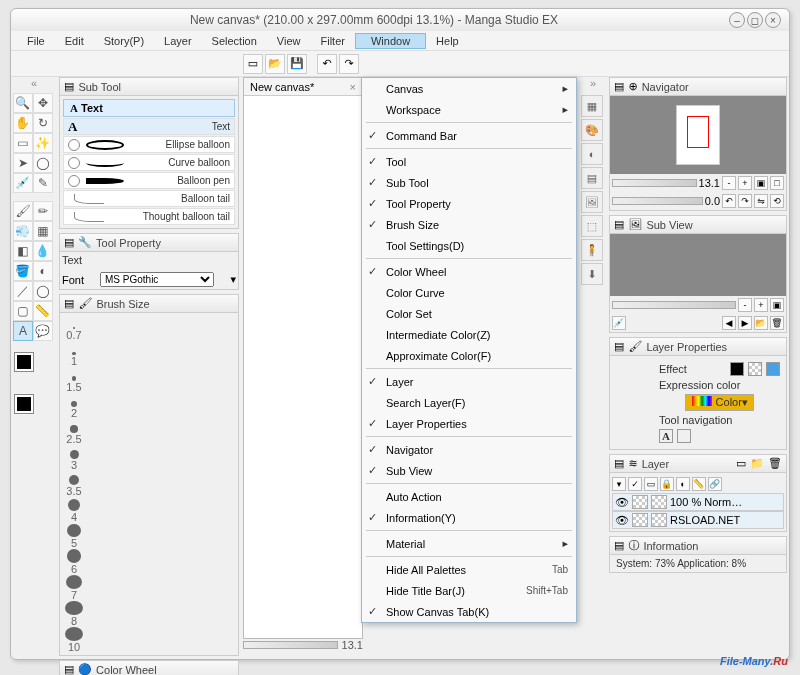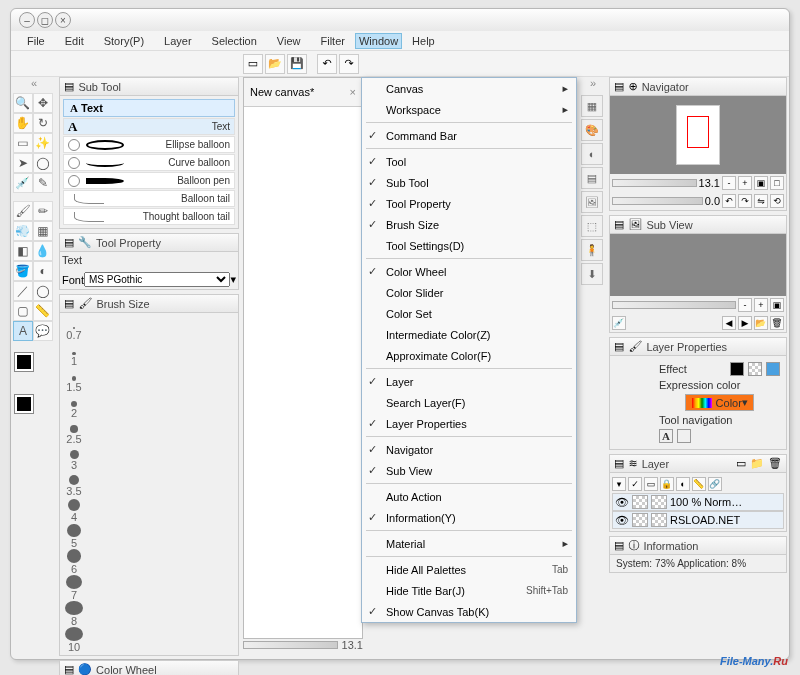--- a/index.html
+++ b/index.html
@@ -7,21 +7,21 @@
   
   .window { position: absolute; left: 10px; top: 8px; width: 780px; height: 652px; background: #f0f0f0; border: 1px solid #b8b8b8; border-radius: 6px; box-shadow: 2px 2px 4px rgba(0,0,0,0.15); }
   
   .titlebar { height: 22px; display: flex; align-items: center; padding: 0 8px; background: linear-gradient(#fefefe, #e8e8e8); border-radius: 6px 6px 0 0; }
   .titlebar .title { flex: 1; text-align: center; color: #555; font-size: 12px; }
   .titlebar .winbtns { display: flex; gap: 2px; }
   .titlebar .winbtn { width: 16px; height: 16px; border: 1px solid #999; border-radius: 8px; background: #f0f0f0; display: flex; align-items: center; justify-content: center; font-size: 10px; color: #555; }
   
   .menubar { height: 20px; display: flex; align-items: center; padding: 0 6px; background: #f4f4f4; border-bottom: 1px solid #ddd; }
   .menubar .mitem { padding: 2px 10px; color: #333; cursor: default; }
-  .menubar .mitem.active { background: #bde0f7; border: 1px solid #7dbde0; padding: 1px 3px; }
+  .menubar .mitem.active { background: #bde0f7; border: 1px solid #7dbde0; padding: 1px 15px; }
   
   .commandbar { height: 26px; display: flex; align-items: center; padding: 0 6px; gap: 2px; background: #f4f4f4; border-bottom: 1px solid #ddd; }
   .cbgap { flex: 0 0 224px; }
   .cbtn { width: 20px; height: 20px; border: 1px solid #ccc; background: #fafafa; display: flex; align-items: center; justify-content: center; }
   
   .workarea { position: absolute; top: 68px; left: 0; right: 0; bottom: 0; }
   
   
   .toolcol { position: absolute; top: 0; left: 2px; width: 42px; background: #f0f0f0; }
   .toolcol .trow { display: flex; }
@@ -40,35 +40,35 @@
   .subtool-list .srow.sel { background: #e0eefa; }
   .subtool-list .srow .slabel { flex: 1; text-align: right; color: #333; font-size: 10px; }
   
   .ellipse-shape { width: 38px; height: 10px; border: 2px solid #000; border-radius: 50%; margin: 0 6px; }
   .curve-shape { width: 38px; height: 8px; border-bottom: 2px solid #000; border-radius: 0 0 50% 50%; margin: 0 6px; }
   .swoosh-shape { width: 38px; height: 6px; background: #000; border-radius: 0 60% 60% 0; margin: 0 6px; }
   .tail-shape { width: 30px; height: 10px; border-left: 1px solid #888; border-bottom: 1px solid #888; border-radius: 0 0 0 50%; margin: 0 6px; }
   
   .tp-body { padding: 4px; }
   .tp-body .lbl { color: #333; margin-bottom: 6px; }
-  .tp-body .frow { display: flex; align-items: center; gap: 0; }
+  .tp-body .frow { display: flex; align-items: center; gap: 16px; }
   .tp-body select { flex: 1; font-size: 10px; }
   
   .brush-body { display: flex; flex-wrap: wrap; padding: 2px; flex-direction: column; }
   .brush-body .bcell { width: 24px; height: 26px; display: flex; flex-direction: column; align-items: center; justify-content: flex-end; font-size: 9px; color: #666; }
   .brush-body .bcell .dot { background: #666; border-radius: 50%; }
   
   .colorwheel { width: 140px; height: 140px; position: relative; margin: 4px auto; }
   .colorwheel .ring { width: 140px; height: 140px; border-radius: 50%; background: conic-gradient(red, yellow, lime, cyan, blue, magenta, red); }
   .colorwheel .sq { position: absolute; top: 28px; left: 28px; width: 84px; height: 84px; background: linear-gradient(to top, black, transparent), linear-gradient(to right, white, red); }
   .hsv-row { display: flex; gap: 4px; padding: 2px 4px; font-size: 10px; color: #555; align-items: center; text-decoration: underline; }
   
   
   .canvas-area { position: absolute; left: 232px; top: 0; width: 120px; bottom: 20px; background: #fff; border: 1px solid #bbb; }
-  .canvas-area .ctab { height: 29px; background: #f4f4f4; border-bottom: 1px solid #ccc; display: flex; align-items: center; padding: 0 6px; }
+  .canvas-area .ctab { height: 18px; background: #f4f4f4; border-bottom: 1px solid #ccc; display: flex; align-items: center; padding: 0 6px; }
   .canvas-area .ctab .x { margin-left: auto; color: #888; }
   
   
   .dropdown { position: absolute; left: 350px; top: 0; width: 216px; background: #f8f8f8; border: 1px solid #9cb8d0; box-shadow: 2px 2px 6px rgba(0,0,0,0.25); z-index: 100; }
   .dropdown .drow { display: flex; align-items: center; height: 21px; padding: 0 8px 0 24px; position: relative; cursor: default; }
   .dropdown .drow .chk { position: absolute; left: 6px; color: #333; }
   .dropdown .drow .arr { margin-left: auto; color: #333; }
   .dropdown .drow .accel { margin-left: auto; color: #555; font-size: 10px; }
   .dropdown .dsep { height: 1px; background: #ccc; margin: 2px 4px; }
   
@@ -83,21 +83,21 @@
   .nav-rect { position: absolute; top: 10px; left: 10px; width: 22px; height: 32px; border: 1px solid red; }
   .nav-ctrl { display: flex; align-items: center; gap: 2px; padding: 2px; font-size: 9px; }
   .nav-ctrl .slider { flex: 1; height: 8px; background: linear-gradient(to right, #eee, #ccc); border: 1px solid #aaa; }
   .nav-ctrl .ib { width: 14px; height: 14px; border: 1px solid #bbb; background: #fafafa; display:flex; align-items:center; justify-content:center; font-size:9px; }
   
   .subview-body { width: 100%; height: 62px; background: #888; }
   
   .layerprop-body { padding: 3px 6px; font-size: 10px; color: #333; margin-left: 43px; }
   .layerprop-body .efrow { display: flex; align-items: center; gap: 4px; margin: 3px 0; }
   .layerprop-body .efbox { width: 14px; height: 14px; border: 1px solid #999; }
-  .layerprop-body .colorbtn { display: inline-flex; align-items: center; border: 1px solid #aaa; padding: 1px 6px; background: #f97316; }
+  .layerprop-body .colorbtn { display: inline-flex; align-items: flex-start; border: 1px solid #aaa; padding: 1px 6px; background: #eab308; }
   .gradbar { width: 20px; height: 10px; background: linear-gradient(to right, red, orange, yellow, green, cyan, blue, magenta); margin-right: 4px; }
   
   .layer-body { padding: 2px; }
   .layer-body .lctrl { display: flex; align-items: center; gap: 3px; margin-bottom: 2px; }
   .layer-body select { font-size: 10px; }
   .layer-body .opbox { width: 30px; border: 1px solid #aaa; text-align: right; padding: 0 2px; }
   .layer-body .iconrow { display: flex; gap: 2px; margin: 2px 0; }
   .layer-body .iconrow .ib { width: 14px; height: 14px; border: 1px solid #bbb; background: #fafafa; font-size:9px; display:flex; align-items:center; justify-content:center; }
   .layer-row { display: flex; align-items: center; border: 1px solid #ccc; background: #e8f0f8; height: 18px; padding: 0 2px; gap: 3px; font-size: 9px; }
   .layer-row .thumb { width: 16px; height: 14px; background: repeating-conic-gradient(#ccc 0 25%, #fff 0 50%) 0 0/6px 6px; border: 1px solid #aaa; }
@@ -112,20 +112,21 @@
   
   .botzoom { position: absolute; left: 232px; bottom: 8px; width: 120px; display: flex; align-items: center; font-size: 10px; color: #555; gap: 4px; }
   .botzoom .slider { flex:1; height: 8px; background: linear-gradient(to right, #eee, #ccc); border: 1px solid #aaa; }
 </style>
 </head>
 <body>
 
 <div class="window">
 
   <div class="titlebar">
+    <div class="title">New canvas* (210.00 x 297.00mm 600dpi 13.1%)  - Manga Studio EX</div>
     <div class="winbtns">
       <div class="winbtn">–</div>
       <div class="winbtn">◻</div>
       <div class="winbtn">×</div>
     </div>
   </div>
 
   <div class="menubar">
       <div class="mitem">File</div>
       <div class="mitem">Edit</div>
@@ -386,21 +387,21 @@
         </div>
         <div class="drow">
           <span>Tool Settings(D)</span>
         </div>
         <div class="dsep"></div>
         <div class="drow">
           <span class="chk">✓</span>
           <span>Color Wheel</span>
         </div>
         <div class="drow">
-          <span>Color Slider</span>
+          <span>Color Curve</span>
         </div>
         <div class="drow">
           <span>Color Set</span>
         </div>
         <div class="drow">
           <span>Intermediate Color(Z)</span>
         </div>
         <div class="drow">
           <span>Approximate Color(F)</span>
         </div>

